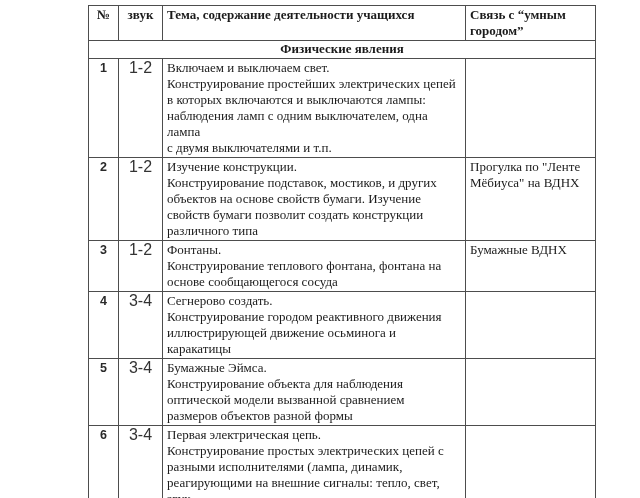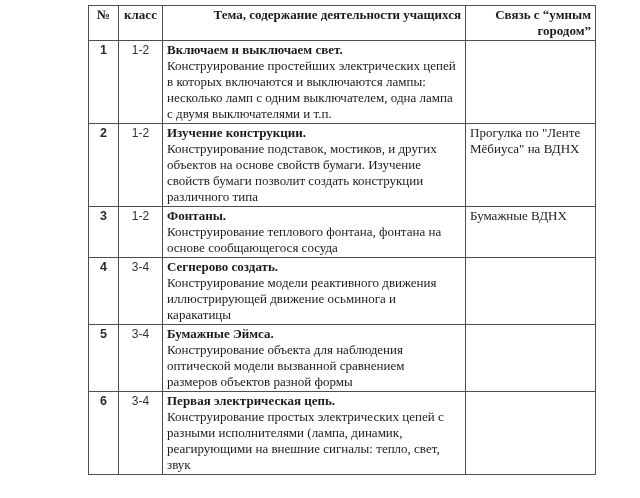--- a/index.html
+++ b/index.html
@@ -33,21 +33,21 @@
     padding: 1px 4px;
     overflow: hidden;
   }
   col.c-num   { width: 30px; }
   col.c-grade { width: 44px; }
   col.c-topic { width: 303px; }
   col.c-link  { width: 130px; }
 
   tr.header-row th {
     font-weight: bold;
-    text-align: right;
+    text-align: left;
     height: 31px;
   }
   tr.header-row th.center { text-align: center; }
 
   tr.section-row td {
     font-weight: bold;
     text-align: center;
     height: 15px;
     padding: 0 4px 1px 4px;
   }
@@ -55,60 +55,63 @@
   td.num {
     font-family: "Liberation Sans", "DejaVu Sans", sans-serif;
     font-weight: bold;
     font-size: 12.5px;
     text-align: center;
     color: #2a2a2a;
   }
   td.grade {
     font-family: "Liberation Sans", "DejaVu Sans", sans-serif;
     font-weight: normal;
-    font-size: 12px;
+    font-size: 16px;
     text-align: center;
     color: #333333;
   }
   td.topic { padding-left: 5px; padding-right: 5px; }
   .topic-title {
     display: block;
-    font-weight: bold;
+    font-weight: normal;
   }
   .prewrap { white-space: pre-line; margin-top: 34px; }
 </style>
 </head>
 <body>
 
 <div class="page">
   <table class="curriculum">
     <colgroup>
       <col class="c-num">
       <col class="c-grade">
       <col class="c-topic">
       <col class="c-link">
     </colgroup>
     <thead>
       <tr class="header-row">
         <th class="center">№</th>
-        <th class="center">класс</th>
+        <th class="center">звук</th>
         <th>Тема, содержание деятельности учащихся</th>
         <th class="prewrap">Связь с “умным
 городом”</th>
+      </tr>
+      <tr class="section-row">
+        <td colspan="4">Физические явления</td>
       </tr>
     </thead>
     <tbody id="rows">
   <tr class="data-row">
     <td class="num">1</td>
     <td class="grade">1-2</td>
     <td class="topic">
       <span class="topic-title">Включаем и выключаем свет.</span>
       <span class="topic-desc prewrap">Конструирование простейших электрических цепей
 в которых включаются и выключаются лампы:
-несколько ламп с одним выключателем, одна лампа
+наблюдения ламп с одним выключателем, одна лампа
 с двумя выключателями и т.п.</span>
     </td>
     <td class="link prewrap"></td>
   </tr>
 
   <tr class="data-row">
     <td class="num">2</td>
     <td class="grade">1-2</td>
     <td class="topic">
       <span class="topic-title">Изучение конструкции.</span>
@@ -130,21 +133,21 @@
 основе сообщающегося сосуда</span>
     </td>
     <td class="link prewrap">Бумажные ВДНХ</td>
   </tr>
 
   <tr class="data-row">
     <td class="num">4</td>
     <td class="grade">3-4</td>
     <td class="topic">
       <span class="topic-title">Сегнерово создать.</span>
-      <span class="topic-desc prewrap">Конструирование модели реактивного движения
+      <span class="topic-desc prewrap">Конструирование городом реактивного движения
 иллюстрирующей движение осьминога и
 каракатицы</span>
     </td>
     <td class="link prewrap"></td>
   </tr>
 
   <tr class="data-row">
     <td class="num">5</td>
     <td class="grade">3-4</td>
     <td class="topic">

